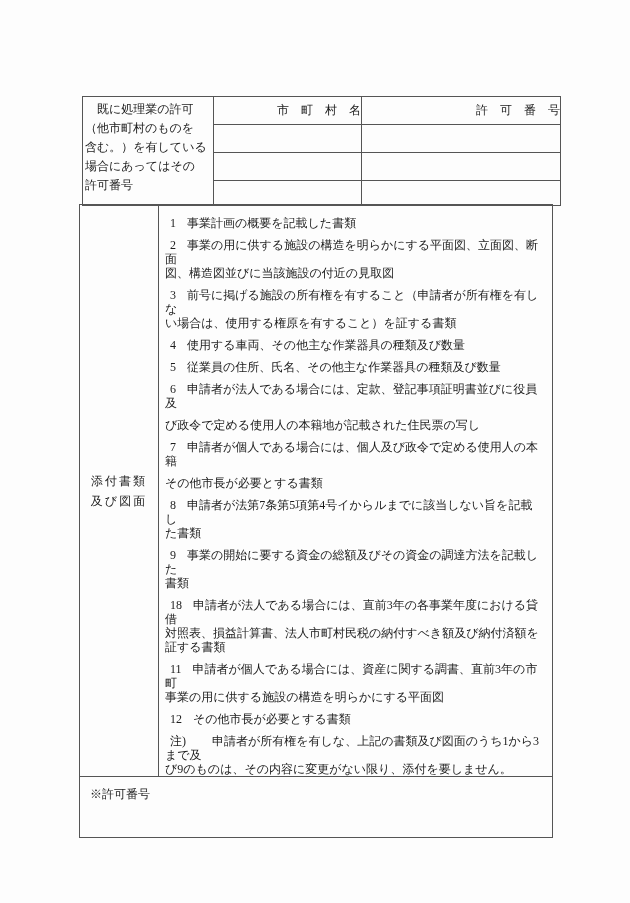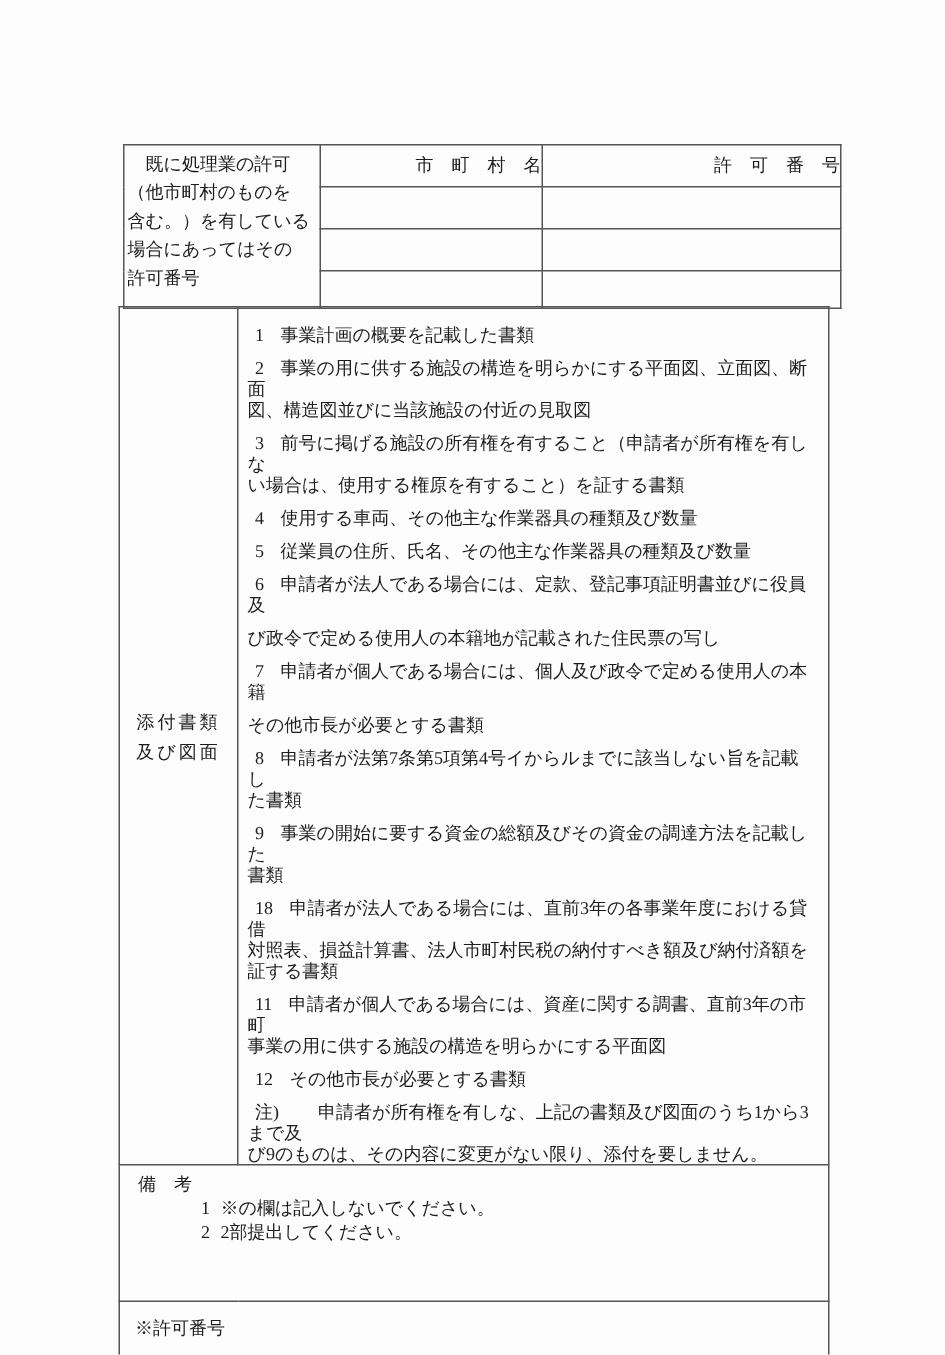--- a/index.html
+++ b/index.html
@@ -136,31 +136,20 @@
           </div>
 
           <div class="item note">
             <span class="num">注)</span><span class="txt">申請者が所有権を有しな、上記の書類及び図面のうち1から3まで及
 び9のものは、その内容に変更がない限り、添付を要しません。</span>
           </div>
 
         </td>
       </tr>
 
-      <tr>
-        <td class="remarks" colspan="2">
-          <div class="rtitle">備　考</div>
-          <div class="ritem">
-            <span class="rnum">1</span><span>※の欄は記入しないでください。</span>
-          </div>
-          <div class="ritem">
-            <span class="rnum">2</span><span>2部提出してください。</span>
-          </div>
-        </td>
-      </tr>
 
       <tr>
         <td class="fee" colspan="2">
           <span>※許可番号</span>
         </td>
       </tr>
     </tbody>
   </table>
 
 </div>

